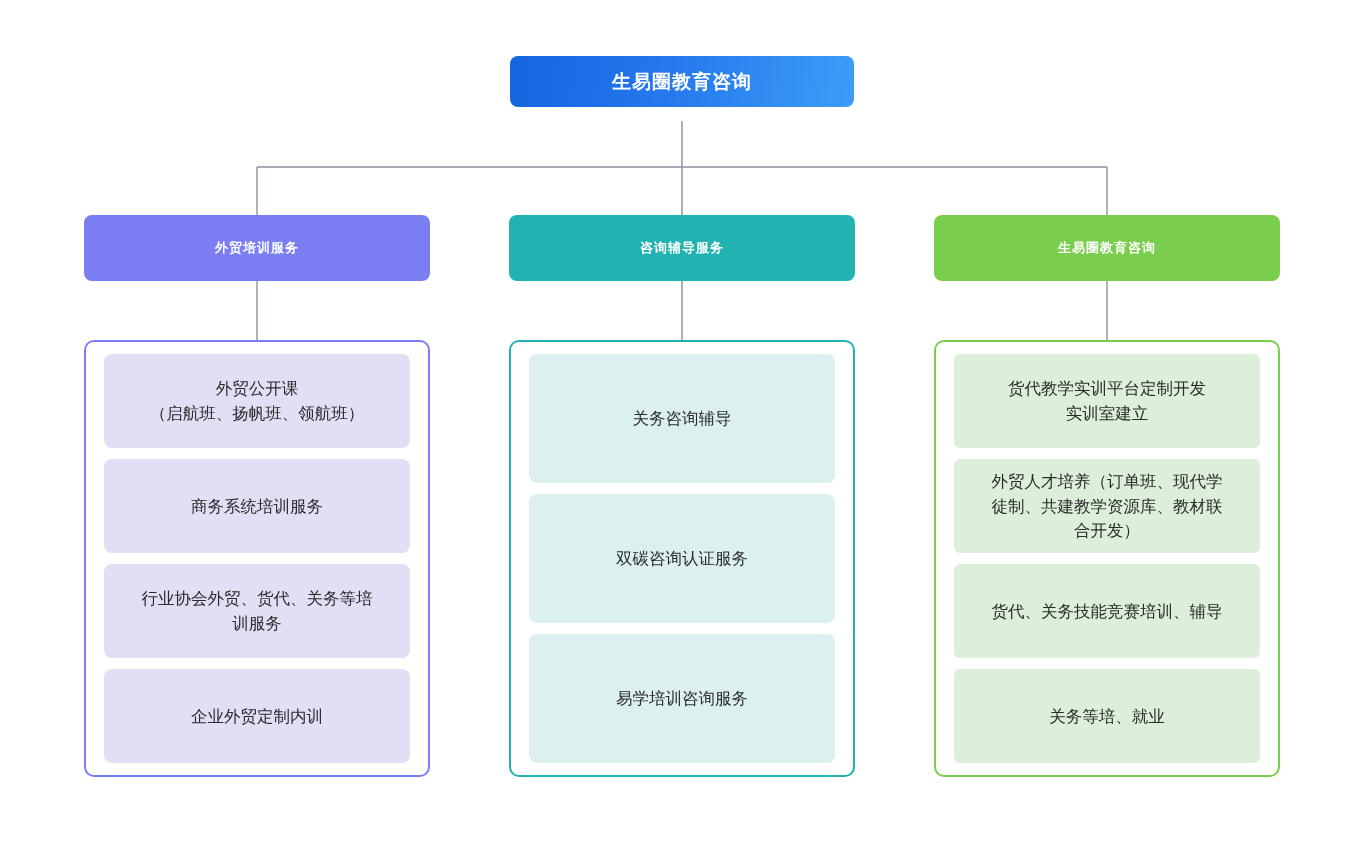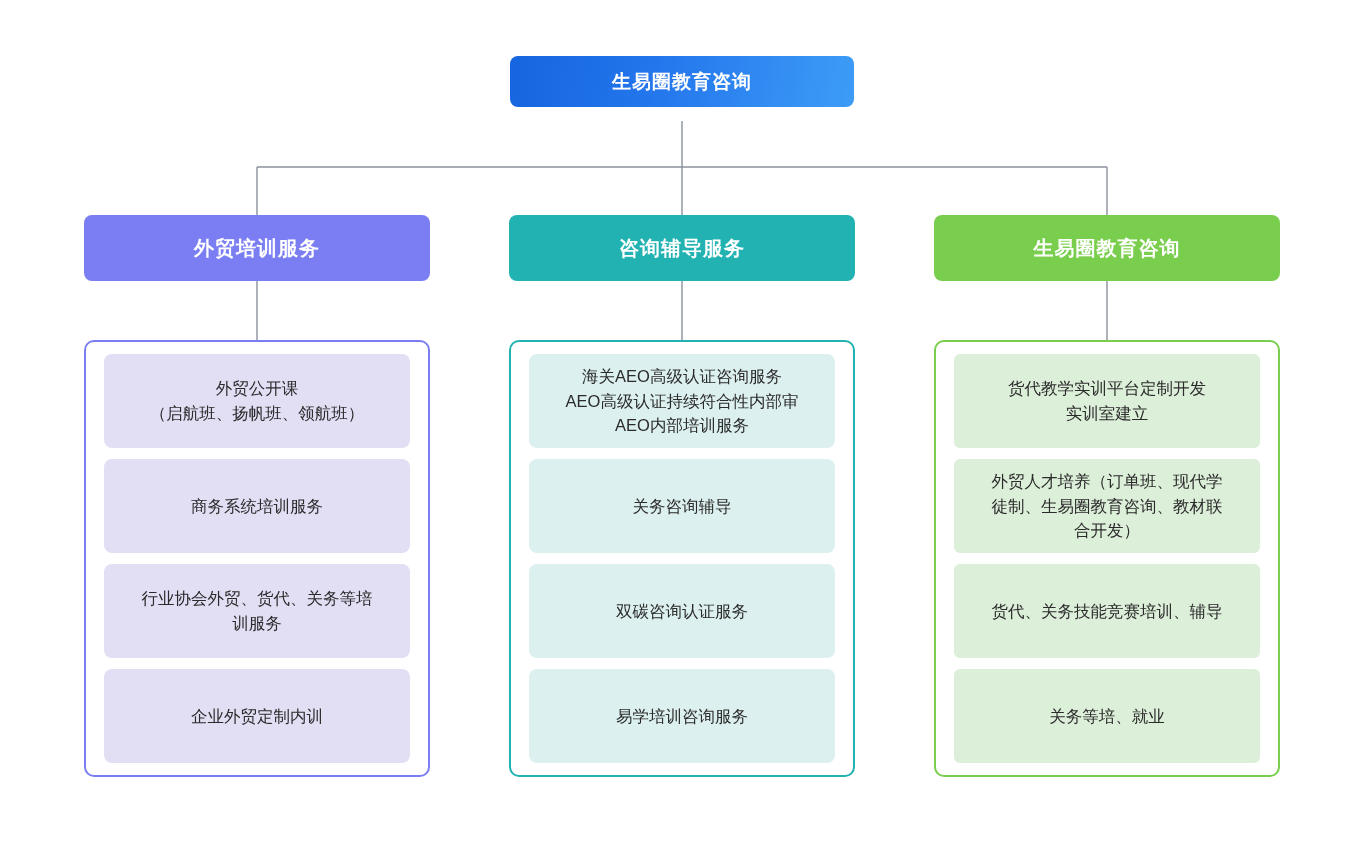--- a/index.html
+++ b/index.html
@@ -62,21 +62,21 @@
   .col-header {
     width: 100%;
     height: 66px;
     border-radius: 8px;
     display: flex;
     align-items: center;
     justify-content: center;
   }
   .col-header .col-header-label {
     color: #ffffff;
-    font-size: 20px;
+    font-size: 13px;
     font-weight: bold;
     letter-spacing: 1px;
   }
 
   .col-body {
     position: absolute;
     top: 125px;
     left: 0;
     width: 346px;
     height: 437px;
@@ -166,25 +166,20 @@
       </div>
     </div>
   </div>
 
   <div class="column col-1">
     <div class="col-header">
       <span class="col-header-label">咨询辅导服务</span>
     </div>
     <div class="col-body">
       <div class="item-card">
-        <span class="item-label">海关AEO高级认证咨询服务
-AEO高级认证持续符合性内部审
-AEO内部培训服务</span>
-      </div>
-      <div class="item-card">
         <span class="item-label">关务咨询辅导</span>
       </div>
       <div class="item-card">
         <span class="item-label">双碳咨询认证服务</span>
       </div>
       <div class="item-card">
         <span class="item-label">易学培训咨询服务</span>
       </div>
     </div>
   </div>
@@ -193,21 +188,21 @@
     <div class="col-header">
       <span class="col-header-label">生易圈教育咨询</span>
     </div>
     <div class="col-body">
       <div class="item-card">
         <span class="item-label">货代教学实训平台定制开发
 实训室建立</span>
       </div>
       <div class="item-card">
         <span class="item-label">外贸人才培养（订单班、现代学
-徒制、生易圈教育咨询、教材联
+徒制、共建教学资源库、教材联
 合开发）</span>
       </div>
       <div class="item-card">
         <span class="item-label">货代、关务技能竞赛培训、辅导</span>
       </div>
       <div class="item-card">
         <span class="item-label">关务等培、就业</span>
       </div>
     </div>
   </div>

